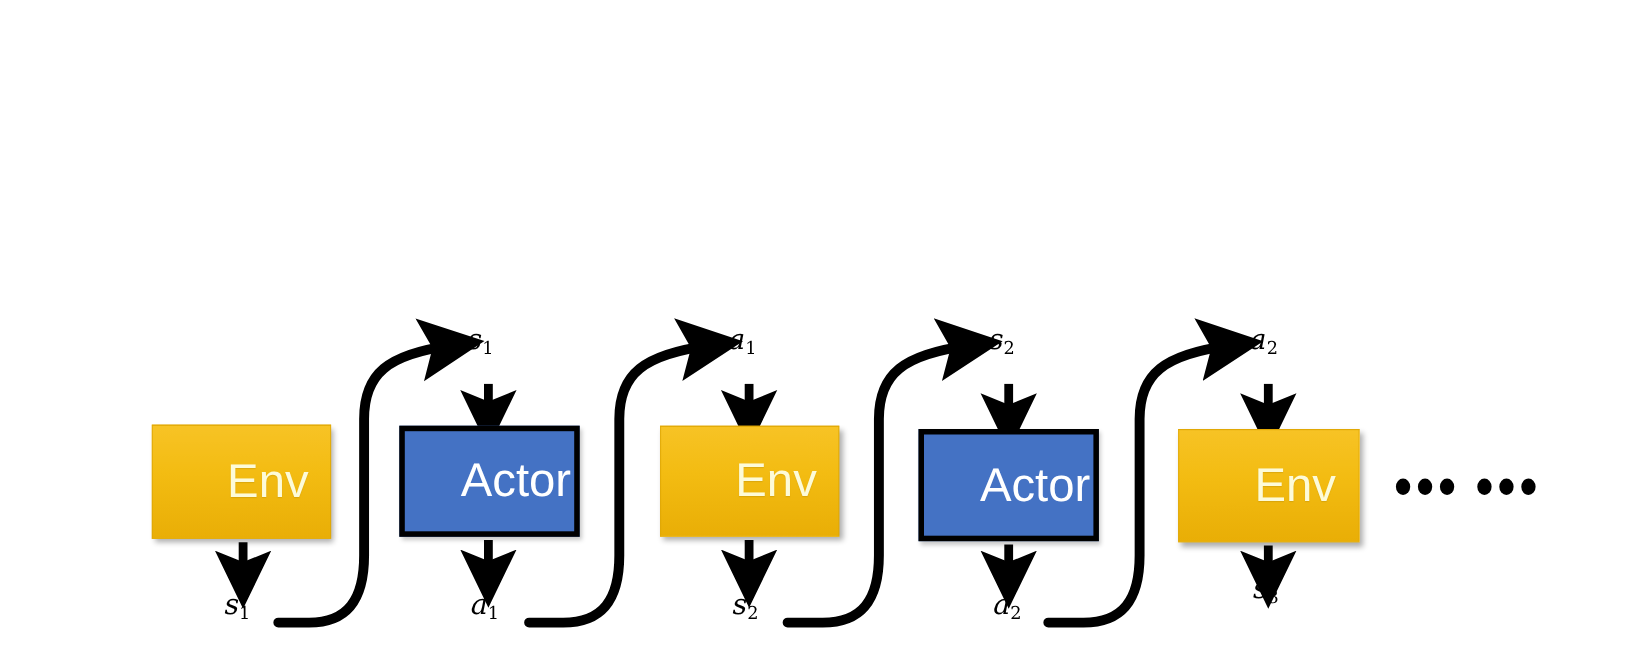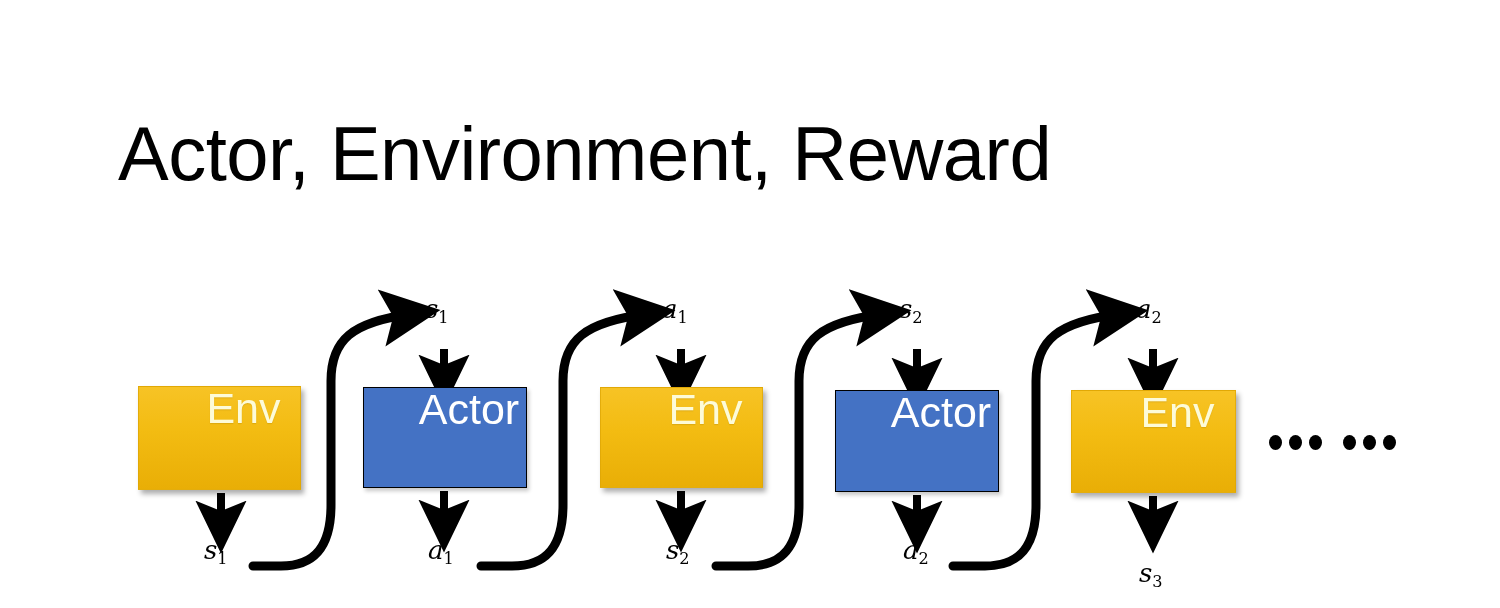--- a/index.html
+++ b/index.html
@@ -30,32 +30,33 @@
   #diagram {
     position: absolute;
     left: 0;
     top: 0;
     width: 1500px;
     height: 608px;
   }
   .node {
     position: absolute;
     display: flex;
+    align-items: center;
     justify-content: center;
     box-sizing: border-box;
     padding-left: 48px;
   }
   .node-env {
     background: linear-gradient(180deg, #F7C325 0%, #F3BC12 42%, #E9AE06 100%);
     box-shadow: 3px 4px 5px rgba(0,0,0,0.32);
     border: 1px solid rgba(222,166,6,0.75);
   }
   .node-actor {
     background: #4472C4;
-    border: 1px solid #000000;
+    border: 5px solid #000000;
     box-shadow: 2px 3px 4px rgba(0,0,0,0.22);
   }
   .node-label {
     font-family: "Liberation Sans", sans-serif;
     font-size: 43px;
     font-weight: 400;
     line-height: 1;
     user-select: none;
   }
   .node-env .node-label {
@@ -99,21 +100,20 @@
     height: 1px;
     background: transparent;
     border-radius: 0;
   }
 </style>
 </head>
 <body>
 
 <div id="slide">
 
-  <div id="title">Actor, Environment, Reward</div>
 
   <svg id="diagram" viewBox="0 0 1500 608" xmlns="http://www.w3.org/2000/svg" aria-hidden="true">
     <defs>
       <marker id="ah" markerWidth="7" markerHeight="7" refX="3.3" refY="3.5" orient="auto" markerUnits="strokeWidth">
         <path d="M0,0.3 L6.6,3.5 L0,6.7 L1.3,3.5 Z" fill="#000"></path>
       </marker>
     </defs>
 
     <g>
       <line x1="444" y1="349" x2="444" y2="381" stroke="#000" stroke-width="8" marker-end="url(#ah)"></line>
@@ -210,21 +210,21 @@
   </div>
   <div class="math" style="left:428px; top:537px;">
     <span>a</span><sub>1</sub>
   </div>
   <div class="math" style="left:666px; top:537px;">
     <span>s</span><sub>2</sub>
   </div>
   <div class="math" style="left:903px; top:537px;">
     <span>a</span><sub>2</sub>
   </div>
-  <div class="math" style="left:1139px; top:560px;">
+  <div class="math" style="left:1139px; top:523px;">
     <span>s</span><sub>3</sub>
   </div>
 
   <div class="ellipsis-dots" style="left:1269px; top:435px;">
     <i></i>
     <i></i>
     <i></i>
     <i class="gap"></i>
     <i></i>
     <i></i>

